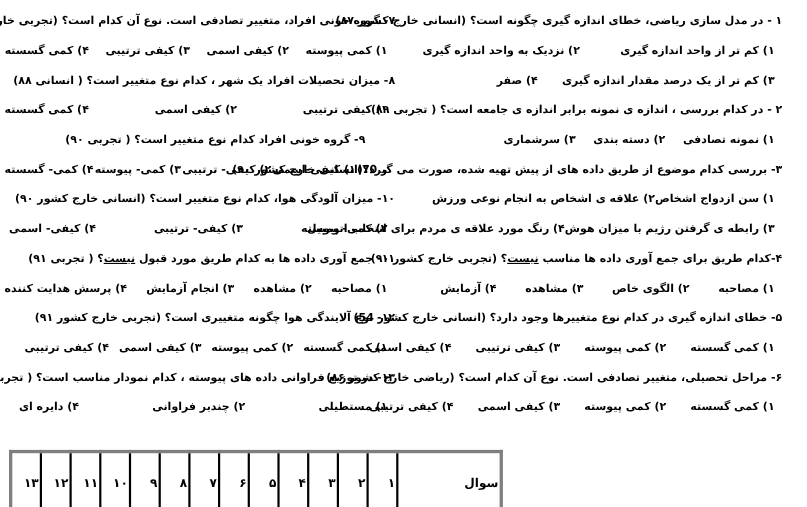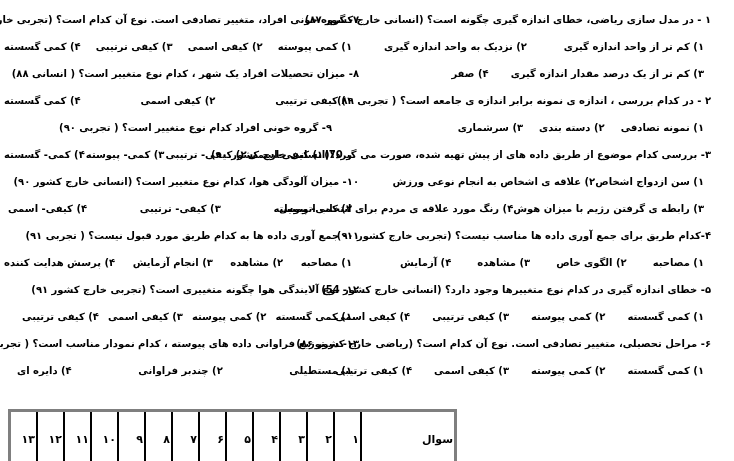--- a/index.html
+++ b/index.html
@@ -8,21 +8,21 @@
     background:#ffffff;color:#000;
     font-family:"DejaVu Sans",sans-serif;font-weight:bold;font-size:10px;
     direction:rtl;
   }
   .col{position:absolute;top:6px;width:360px;}
   #col-right{right:20px;}
   #col-left{right:372px;}
   .line{height:27px;line-height:27px;white-space:nowrap;}
   .q{text-align:right;padding-right:3px;}
   .q.ind{padding-right:30px;text-align:right;}
-  .u{}
+  .u{text-decoration:underline;}
   .opts{display:flex;align-items:center;padding-right:10px;}
   .sp{justify-content:space-between;}
   .cl{justify-content:flex-start;}
   .g16{gap:16px;}.g22{gap:22px;}.g26{gap:26px;}
   .pl2{padding-left:2px;}.pl6{padding-left:6px;}.pl15{padding-left:15px;}
   .pl20{padding-left:20px;}.pl30{padding-left:30px;}.pl48{padding-left:48px;}
   #anskey{
     position:absolute;left:8px;top:409px;
     border-collapse:collapse;border:3px solid #7f7f7f;
     background:#fff;

